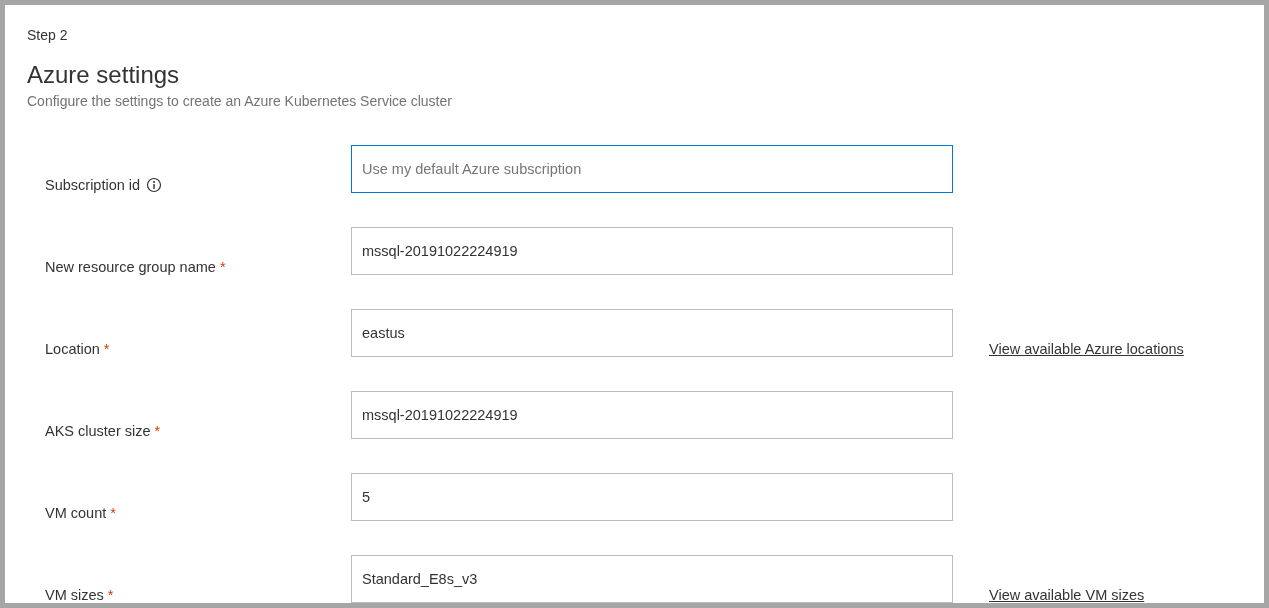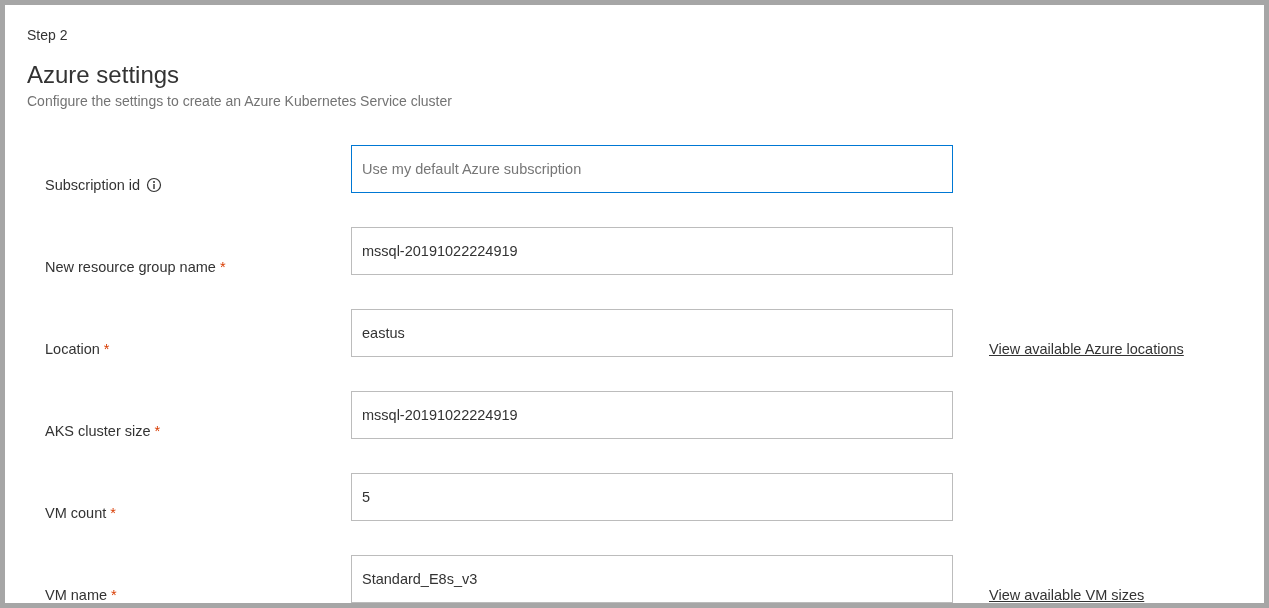--- a/index.html
+++ b/index.html
@@ -152,21 +152,21 @@
         <span class="req">*</span>
       </div>
       <div class="input-col">
         <input class="input" type="text" value="5" style="">
       </div>
       <div class="link-col"></div>
     </div>
 
     <div class="field-row" style="margin-bottom:0;">
       <div class="label-col">
-        <span>VM name</span>
+        <span>VM sizes</span>
         <span class="req">*</span>
       </div>
       <div class="input-col">
         <input class="input" type="text" value="Standard_E8s_v3" style="">
       </div>
       <div class="link-col">
         <a class="link">View available VM sizes</a>
       </div>
     </div>
 

